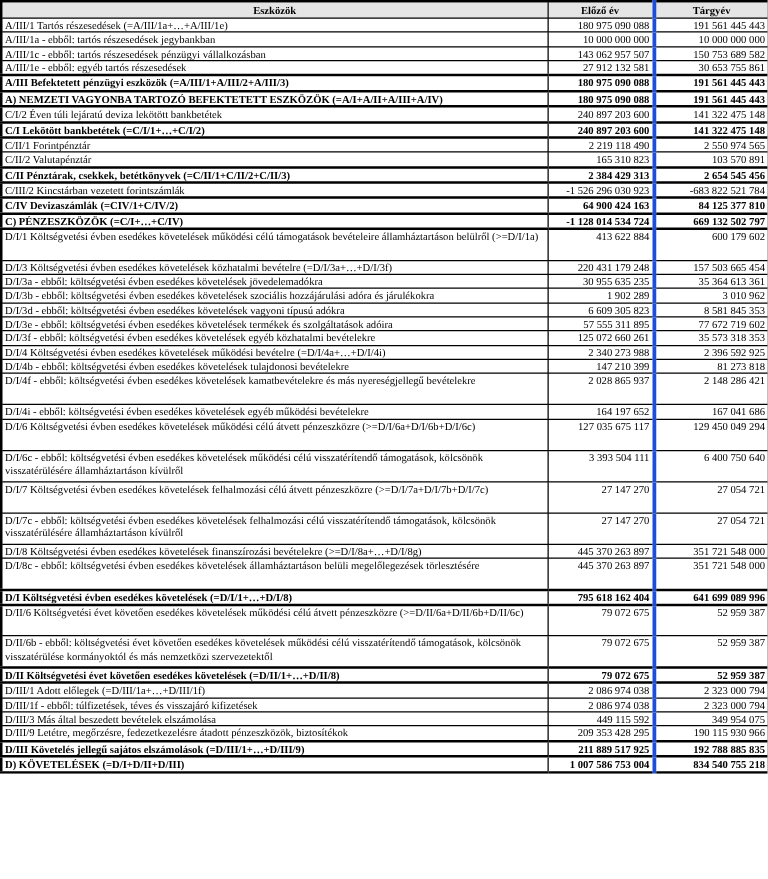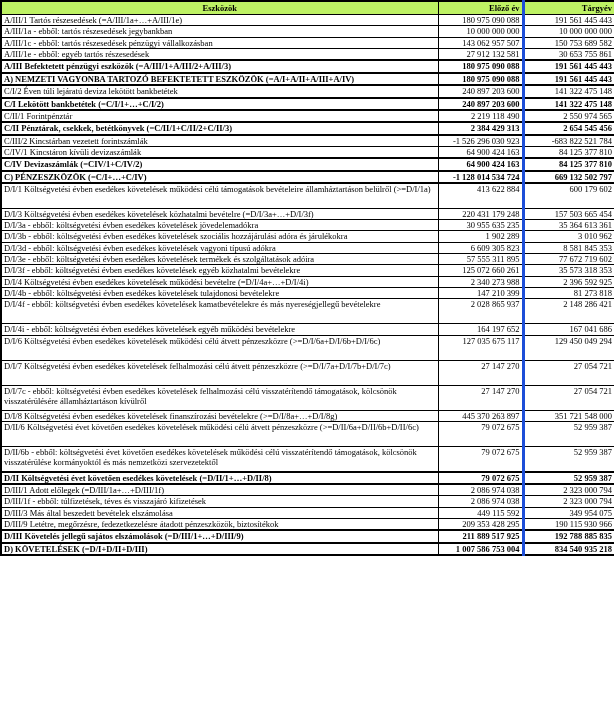--- a/index.html
+++ b/index.html
@@ -20,28 +20,28 @@
   th, td {
     border: 1px solid #000;
     font-size: 8.5px;
     line-height: 1.22;
     padding: 0 2px;
     vertical-align: top;
     overflow: hidden;
     font-weight: normal;
   }
   thead th {
-    background: #bef264;
+    background: #e5e5e5;
     font-weight: bold;
     text-align: center;
     height: 12px;
     vertical-align: middle;
   }
   td.num { text-align: right; white-space: nowrap; }
-  th.num-h { text-align: right; }
+  th.num-h { text-align: center; }
   
   th:nth-child(3), td:nth-child(3) { border-left: 3px solid #1d4ed8; }
   tbody tr { height: 11px; }
   tbody tr.tall { height: 25px; }
   tbody tr.bold { height: 12px; }
   tbody tr.bold td {
     font-weight: bold;
     border-top-width: 2px;
     border-bottom-width: 2px;
   }
@@ -102,35 +102,35 @@
         <tr class="bold">
     <td>C/I Lekötött bankbetétek (=C/I/1+…+C/I/2)</td>
     <td class="num">240 897 203 600</td>
     <td class="num">141 322 475 148</td>
   </tr>
         <tr>
     <td>C/II/1 Forintpénztár</td>
     <td class="num">2 219 118 490</td>
     <td class="num">2 550 974 565</td>
   </tr>
+        <tr>
+    <td>C/II/2 Valutapénztár</td>
+    <td class="num">165 310 823</td>
+    <td class="num">103 570 891</td>
+  </tr>
         <tr class="bold">
     <td>C/II Pénztárak, csekkek, betétkönyvek (=C/II/1+C/II/2+C/II/3)</td>
     <td class="num">2 384 429 313</td>
     <td class="num">2 654 545 456</td>
   </tr>
         <tr>
     <td>C/III/2 Kincstárban vezetett forintszámlák</td>
     <td class="num">-1 526 296 030 923</td>
     <td class="num">-683 822 521 784</td>
   </tr>
-        <tr>
-    <td>C/IV/1 Kincstáron kívüli devizaszámlák</td>
-    <td class="num">64 900 424 163</td>
-    <td class="num">84 125 377 810</td>
-  </tr>
         <tr class="bold">
     <td>C/IV Devizaszámlák (=CIV/1+C/IV/2)</td>
     <td class="num">64 900 424 163</td>
     <td class="num">84 125 377 810</td>
   </tr>
         <tr class="bold">
     <td>C) PÉNZESZKÖZÖK (=C/I+…+C/IV)</td>
     <td class="num">-1 128 014 534 724</td>
     <td class="num">669 132 502 797</td>
   </tr>
@@ -188,35 +188,50 @@
     <td>D/I/4i - ebből: költségvetési évben esedékes követelések egyéb működési bevételekre</td>
     <td class="num">164 197 652</td>
     <td class="num">167 041 686</td>
   </tr>
         <tr class="tall">
     <td>D/I/6 Költségvetési évben esedékes követelések működési célú átvett pénzeszközre (&gt;=D/I/6a+D/I/6b+D/I/6c)</td>
     <td class="num">127 035 675 117</td>
     <td class="num">129 450 049 294</td>
   </tr>
         <tr class="tall">
+    <td>D/I/6c - ebből: költségvetési évben esedékes követelések működési célú visszatérítendő támogatások, kölcsönök visszatérülésére államháztartáson kívülről</td>
+    <td class="num">3 393 504 111</td>
+    <td class="num">6 400 750 640</td>
+  </tr>
+        <tr class="tall">
     <td>D/I/7 Költségvetési évben esedékes követelések felhalmozási célú átvett pénzeszközre (&gt;=D/I/7a+D/I/7b+D/I/7c)</td>
     <td class="num">27 147 270</td>
     <td class="num">27 054 721</td>
   </tr>
         <tr class="tall">
     <td>D/I/7c - ebből: költségvetési évben esedékes követelések felhalmozási célú visszatérítendő támogatások, kölcsönök visszatérülésére államháztartáson kívülről</td>
     <td class="num">27 147 270</td>
     <td class="num">27 054 721</td>
   </tr>
         <tr>
     <td>D/I/8 Költségvetési évben esedékes követelések finanszírozási bevételekre (&gt;=D/I/8a+…+D/I/8g)</td>
     <td class="num">445 370 263 897</td>
     <td class="num">351 721 548 000</td>
   </tr>
         <tr class="tall">
+    <td>D/I/8c - ebből: költségvetési évben esedékes követelések államháztartáson belüli megelőlegezések törlesztésére</td>
+    <td class="num">445 370 263 897</td>
+    <td class="num">351 721 548 000</td>
+  </tr>
+        <tr class="bold">
+    <td>D/I Költségvetési évben esedékes követelések (=D/I/1+…+D/I/8)</td>
+    <td class="num">795 618 162 404</td>
+    <td class="num">641 699 089 996</td>
+  </tr>
+        <tr class="tall">
     <td>D/II/6 Költségvetési évet követően esedékes követelések működési célú átvett pénzeszközre (&gt;=D/II/6a+D/II/6b+D/II/6c)</td>
     <td class="num">79 072 675</td>
     <td class="num">52 959 387</td>
   </tr>
         <tr class="tall">
     <td>D/II/6b - ebből: költségvetési évet követően esedékes követelések működési célú visszatérítendő támogatások, kölcsönök visszatérülése kormányoktól és más nemzetközi szervezetektől</td>
     <td class="num">79 072 675</td>
     <td class="num">52 959 387</td>
   </tr>
         <tr class="bold">
@@ -245,17 +260,17 @@
     <td class="num">190 115 930 966</td>
   </tr>
         <tr class="bold">
     <td>D/III Követelés jellegű sajátos elszámolások (=D/III/1+…+D/III/9)</td>
     <td class="num">211 889 517 925</td>
     <td class="num">192 788 885 835</td>
   </tr>
         <tr class="bold">
     <td>D) KÖVETELÉSEK (=D/I+D/II+D/III)</td>
     <td class="num">1 007 586 753 004</td>
-    <td class="num">834 540 935 218</td>
+    <td class="num">834 540 755 218</td>
   </tr>
       </tbody>
   </table>
 </div>
 
 </body></html>

